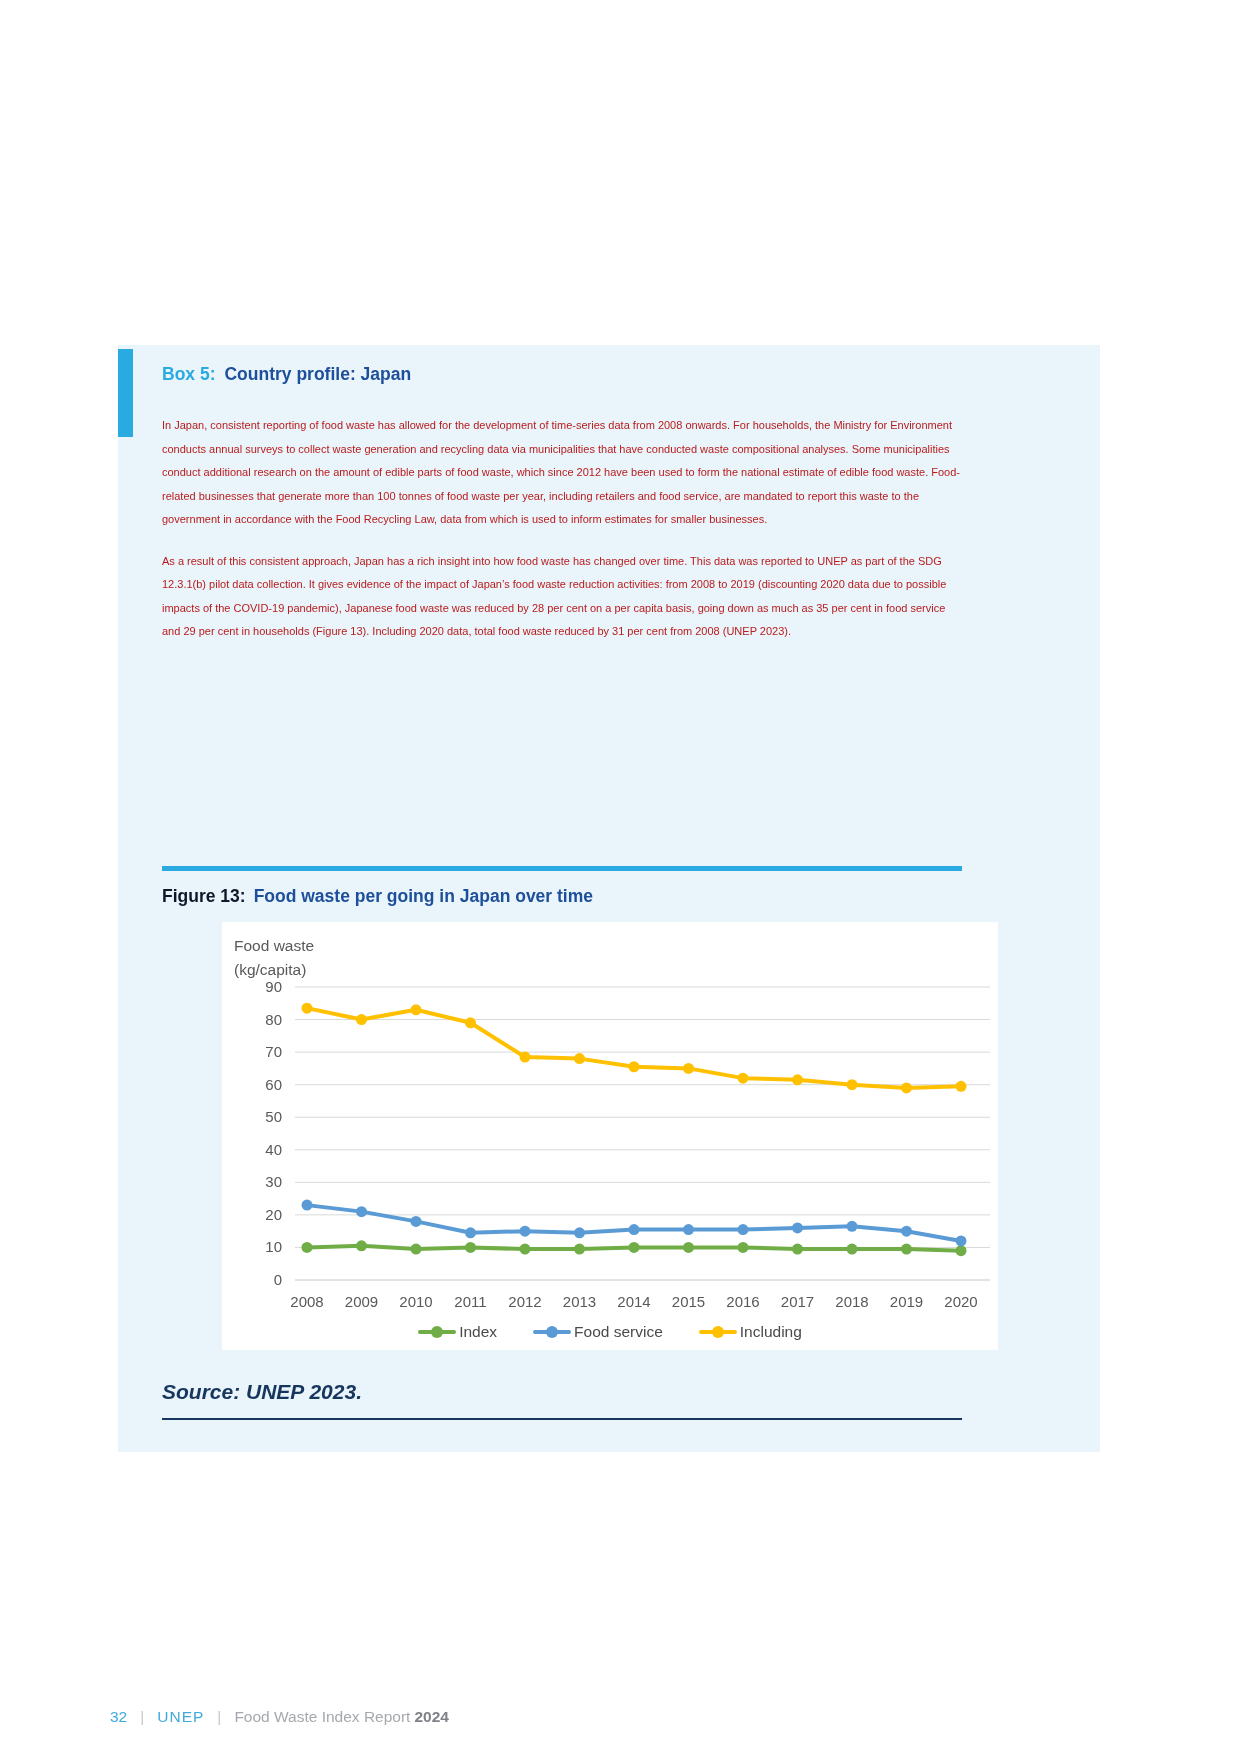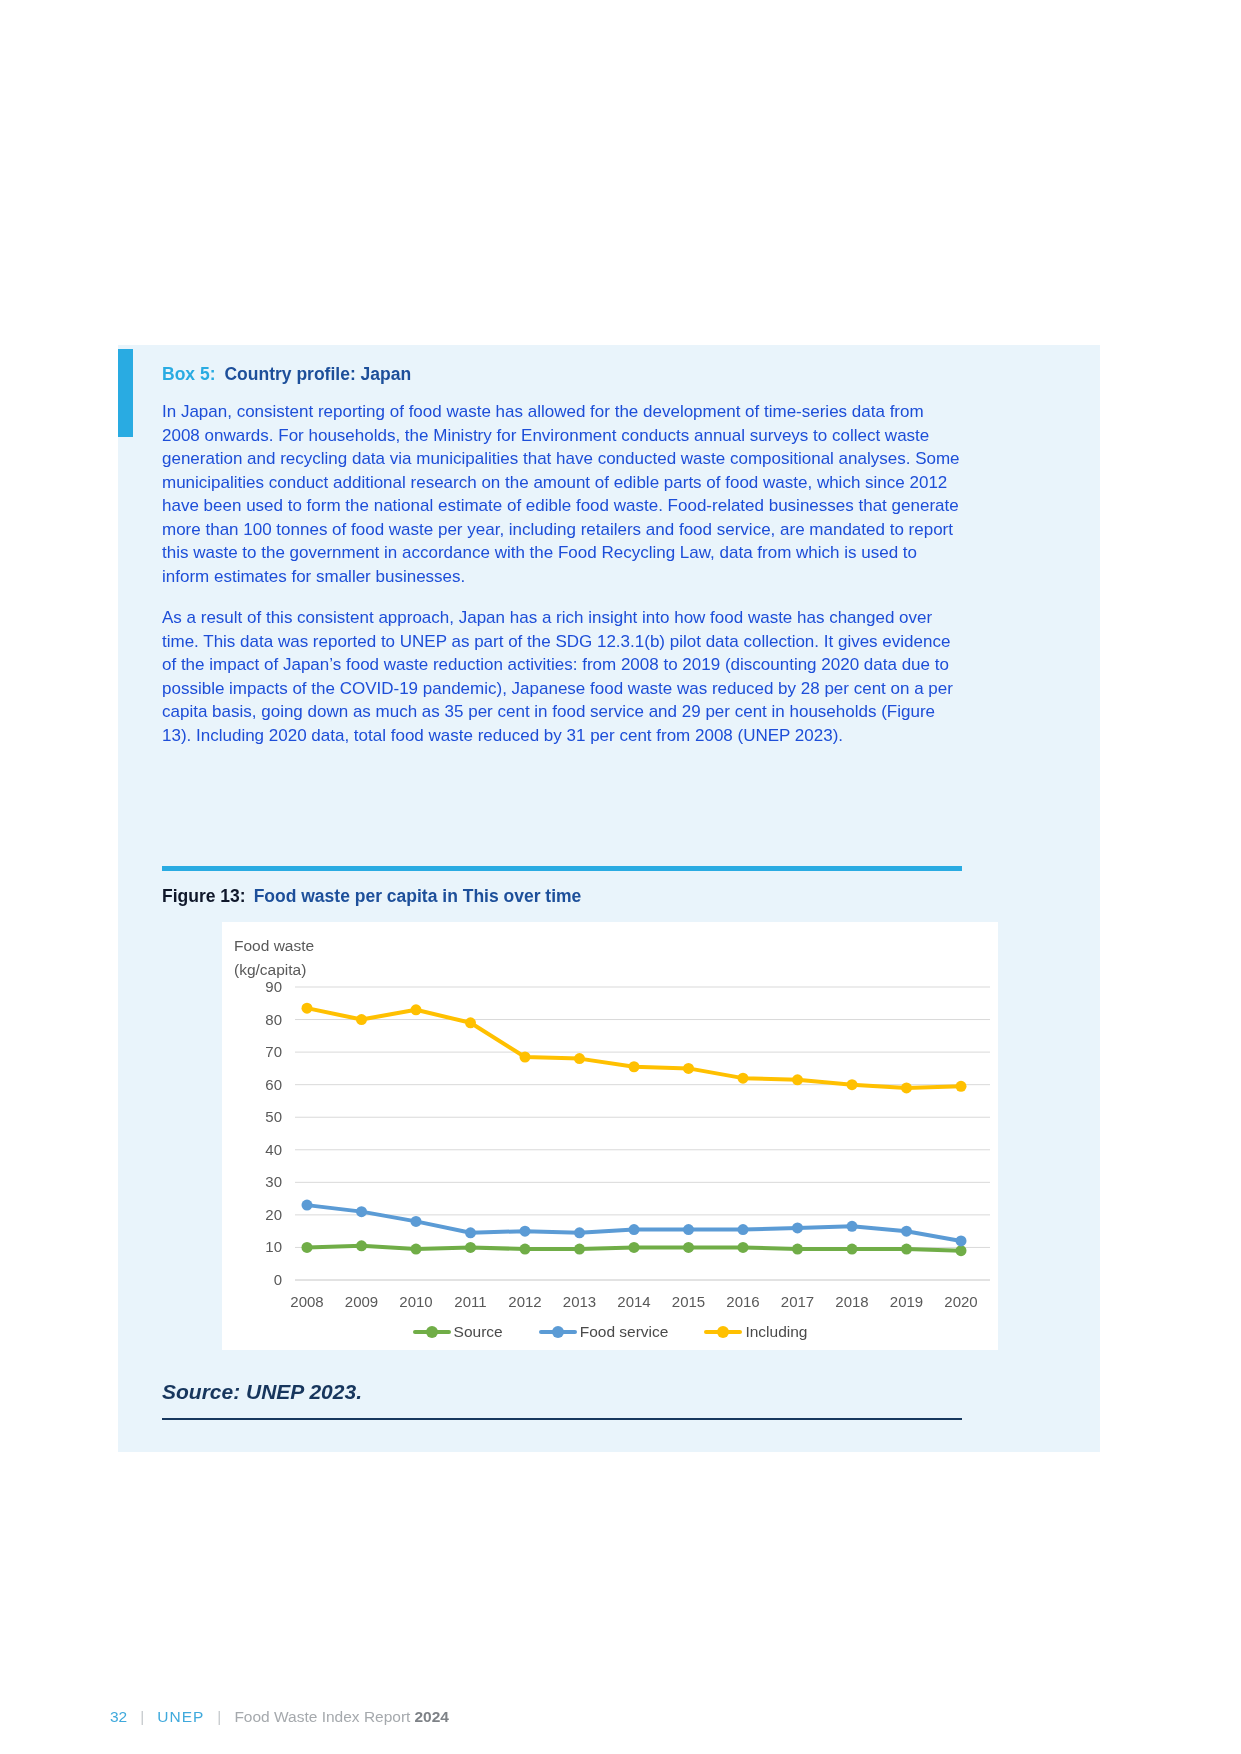--- a/index.html
+++ b/index.html
@@ -6,21 +6,21 @@
   .page{position:relative;width:1241px;height:1754px;background:#ffffff;overflow:hidden;
         font-family:"Liberation Sans","DejaVu Sans",sans-serif;}
 
   
   .info-box{position:absolute;left:118px;top:345px;width:982px;height:1107px;background:#E9F4FB;}
   .accent-bar{position:absolute;left:0;top:4px;width:15px;height:88px;background:#29ABE2;}
   .box-content{position:absolute;left:44px;top:0;width:802px;}
   .box-heading{margin:17px 0 0;font-size:17.5px;line-height:24px;font-weight:bold;}
   .box-label{color:#29ABE2;margin-right:9px;}
   .box-title{color:#1D4F9A;}
-  .body-text{margin:14px 0 0;width:798px;font-size:17px;line-height:23.5px;color:#1d4ed8;}
+  .body-text{margin:28px 0 0;width:798px;font-size:11px;line-height:23.5px;color:#b91c1c;}
   .body-text.second{margin-top:18px;}
 
   
   .figure-block{position:absolute;left:44px;top:521px;width:802px;}
   .figure-divider{width:800px;height:5px;background:#29ABE2;}
   .figure-caption{margin:13px 0 0;font-size:17.5px;line-height:24px;font-weight:bold;}
   .figure-label{color:#0f172a;margin-right:8px;}
   .figure-title{color:#1D4F9A;}
 
   .chart-panel{position:relative;margin:14px 0 0 60px;width:776px;height:428px;background:#ffffff;}
@@ -57,21 +57,21 @@
         <span class="box-label">Box 5:</span><span class="box-title">Country profile: Japan</span>
       </h2>
       <p class="body-text">In Japan, consistent reporting of food waste has allowed for the development of time-series data from 2008 onwards. For households, the Ministry for Environment conducts annual surveys to collect waste generation and recycling data via municipalities that have conducted waste compositional analyses. Some municipalities conduct additional research on the amount of edible parts of food waste, which since 2012 have been used to form the national estimate of edible food waste. Food-related businesses that generate more than 100 tonnes of food waste per year, including retailers and food service, are mandated to report this waste to the government in accordance with the Food Recycling Law, data from which is used to inform estimates for smaller businesses.</p>
       <p class="body-text second">As a result of this consistent approach, Japan has a rich insight into how food waste has changed over time. This data was reported to UNEP as part of the SDG 12.3.1(b) pilot data collection. It gives evidence of the impact of Japan’s food waste reduction activities: from 2008 to 2019 (discounting 2020 data due to possible impacts of the COVID-19 pandemic), Japanese food waste was reduced by 28 per cent on a per capita basis, going down as much as 35 per cent in food service and 29 per cent in households (Figure 13). Including 2020 data, total food waste reduced by 31 per cent from 2008 (UNEP 2023).</p>
     </div>
 
     <div class="figure-block">
       <div class="figure-divider"></div>
 
       <h3 class="figure-caption">
-        <span class="figure-label">Figure 13:</span><span class="figure-title">Food waste per capita in This over time</span>
+        <span class="figure-label">Figure 13:</span><span class="figure-title">Food waste per going in Japan over time</span>
       </h3>
 
       <div class="chart-panel">
         <div class="y-axis-title">
           <div>Food waste</div>
           <div>(kg/capita)</div>
         </div>
         <svg class="chart-svg" viewBox="0 0 776 392" xmlns="http://www.w3.org/2000/svg">
             <line x1="73" y1="358" x2="768" y2="358" stroke="#C6C6C6" stroke-width="1"></line>
             <text x="60" y="363" text-anchor="end" class="tick">0</text>
@@ -147,21 +147,21 @@
             <circle cx="575.5" cy="157.78333333333333" r="5.5" fill="#FFC000"></circle>
             <circle cx="630" cy="162.66666666666669" r="5.5" fill="#FFC000"></circle>
             <circle cx="684.5" cy="165.92222222222222" r="5.5" fill="#FFC000"></circle>
             <circle cx="739" cy="164.29444444444445" r="5.5" fill="#FFC000"></circle>
           </svg>
         <div class="legend">
             <span class="legend-item">
               <span class="legend-swatch" style="background: rgb(112, 173, 71);">
                 <span class="legend-dot" style="background: rgb(112, 173, 71);"></span>
               </span>
-              <span class="legend-label">Source</span>
+              <span class="legend-label">Index</span>
             </span>
             <span class="legend-item">
               <span class="legend-swatch" style="background: rgb(91, 155, 213);">
                 <span class="legend-dot" style="background: rgb(91, 155, 213);"></span>
               </span>
               <span class="legend-label">Food service</span>
             </span>
             <span class="legend-item">
               <span class="legend-swatch" style="background: rgb(255, 192, 0);">
                 <span class="legend-dot" style="background: rgb(255, 192, 0);"></span>

